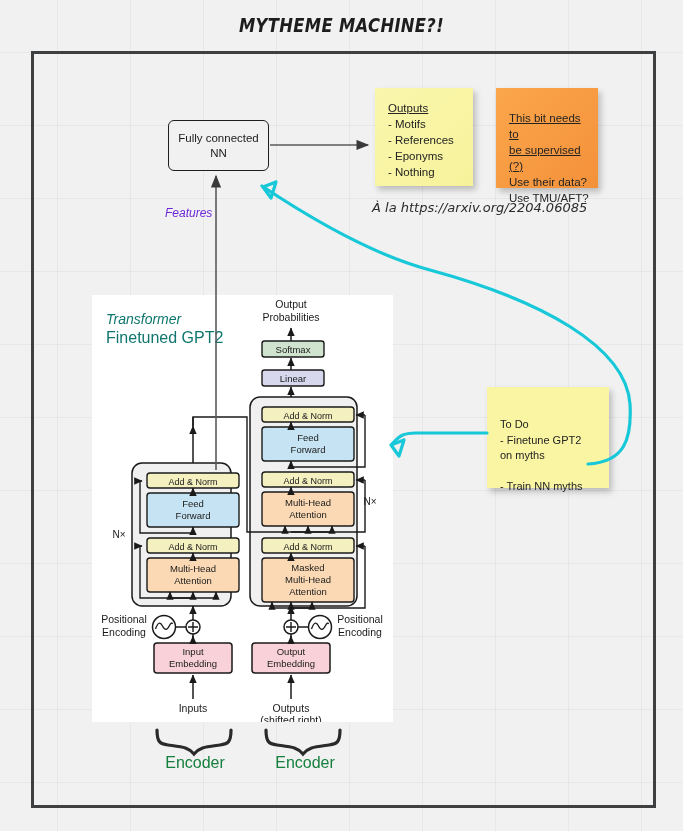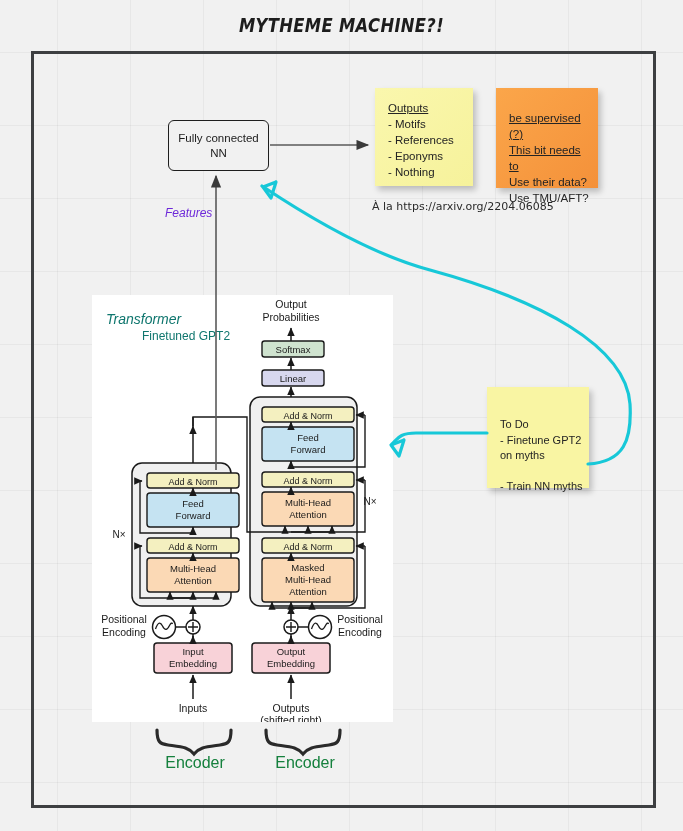--- a/index.html
+++ b/index.html
@@ -78,31 +78,32 @@
   }
   #note-supervised {
     left: 496px; top: 88px;
     width: 102px; height: 100px;
     background: #f89d3c;
     background-image: linear-gradient(135deg, #fba64a 0%, #f4913a 100%);
     padding-top: 22px;
   }
   #note-todo {
     left: 487px; top: 387px;
-    width: 102px; height: 101px;
+    width: 122px; height: 101px;
     background: #f9f5a3;
     padding-top: 30px;
   }
   #note-todo .ln { font-size: 11px; line-height: 15.5px; }
 
   
   #arxiv {
     position: absolute;
     left: 372px; top: 200px;
-    font-size: 11px;
+    font-size: 13px;
+    font-style: italic;
     color: #2a2a2a;
     font-family: "DejaVu Sans", sans-serif;
   }
 
   
   #nn-box {
     position: absolute;
     left: 168px; top: 120px;
     width: 101px; height: 51px;
     border: 1.6px solid #1e1e1e;
@@ -132,21 +133,21 @@
     left: 92px; top: 295px;
     width: 301px; height: 427px;
     background: #ffffff;
   }
   #tf-head {
     position: absolute;
     left: 14px; top: 16px;
     color: #0f766e;
   }
   #tf-head .t1 { font-size: 14px; font-style: italic; display: block; }
-  #tf-head .t2 { font-size: 12px; display: block; margin-top: 2px; margin-left: 36px; }
+  #tf-head .t2 { font-size: 16px; display: block; margin-top: 2px; }
 
   
   #tf-svg { position: absolute; left: 0; top: 0; }
 
   
   #braces { position: absolute; left: 0; top: 0; }
   .brace-label {
     position: absolute;
     font-size: 16px;
     color: #15803d;
@@ -168,22 +169,22 @@
 
 <div class="sticky" id="note-outputs">
   <span class="hd">Outputs</span>
   <span class="ln">- Motifs</span>
   <span class="ln">- References</span>
   <span class="ln">- Eponyms</span>
   <span class="ln">- Nothing</span>
 </div>
 
 <div class="sticky" id="note-supervised">
+  <span class="hd">This bit needs to</span>
   <span class="hd">be supervised (?)</span>
-  <span class="hd">This bit needs to</span>
   <span class="ln">Use their data?</span>
   <span class="ln">Use TMU/AFT?</span>
 </div>
 
 <div class="sticky" id="note-todo">
   <span class="ln">To Do</span>
   <span class="ln">- Finetune GPT2</span>
   <span class="ln">on myths</span>
   <span class="ln" style="height:15px"></span>
   <span class="ln">- Train NN myths</span>

